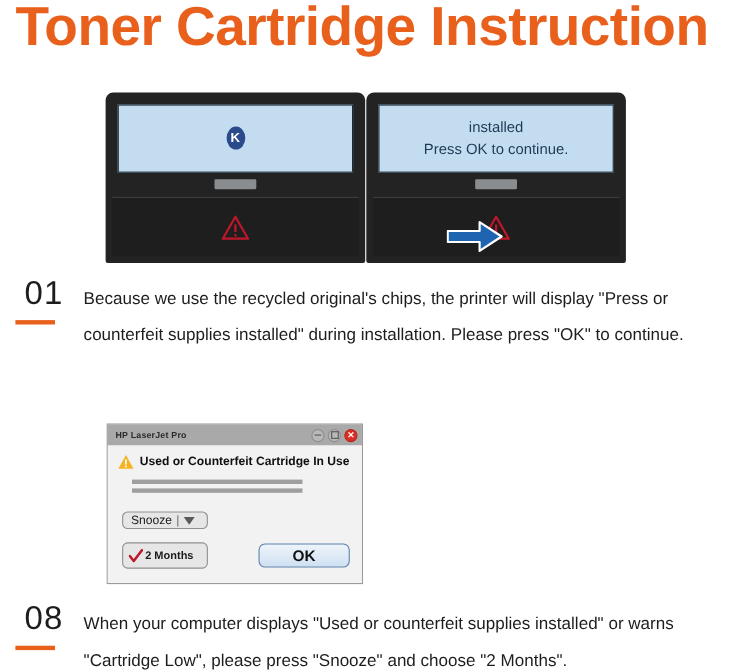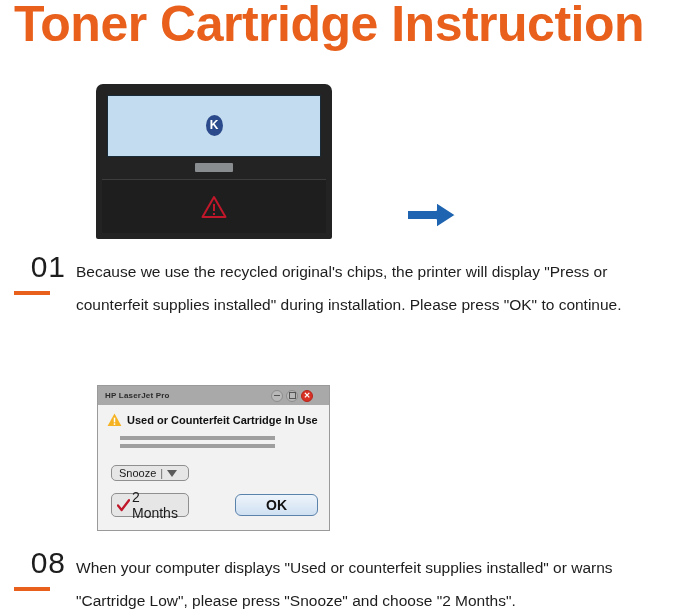--- a/index.html
+++ b/index.html
@@ -125,21 +125,21 @@
   .step {
     position: absolute;
     left: 0;
     width: 679px;
   }
   .step-num-wrap {
     position: absolute;
     left: 14px;
     top: 0;
     width: 52px;
-    text-align: right;
+    text-align: center;
   }
   .step-num {
     font-size: 30px;
     color: #1d1d1d;
     line-height: 1;
     letter-spacing: 1px;
   }
   .step-rule {
     width: 36px;
     height: 4px;
@@ -169,21 +169,21 @@
     background: #f2f2f2;
     border: 1px solid #9a9a9a;
     box-sizing: border-box;
   }
   .dialog-titlebar {
     height: 19px;
     background: #a9a9a9;
     display: flex;
     align-items: center;
     justify-content: space-between;
-    padding: 0 16px 0 7px;
+    padding: 0 4px 0 7px;
     box-sizing: border-box;
   }
   .dialog-title-text {
     font-size: 8px;
     font-weight: bold;
     color: #2b2b2b;
     letter-spacing: 0.2px;
   }
   .win-controls { display: flex; gap: 3px; align-items: center; }
   .win-btn {
@@ -253,21 +253,21 @@
     border-right: 5px solid transparent;
     border-top: 7px solid #5a5a5a;
   }
   .months-btn {
     left: 13px; top: 88px;
     width: 78px; height: 24px;
     padding-left: 5px;
     gap: 2px;
   }
   .check-red { width: 13px; height: 13px; flex: 0 0 auto; }
-  .months-label { font-size: 14px; color: #1a1a1a; }
+  .months-label { font-size: 10px; color: #1a1a1a; font-weight: bold; }
 
   .ok-btn {
     position: absolute;
     right: 11px;
     top: 89px;
     width: 83px;
     height: 22px;
     background: linear-gradient(#eef4fb, #cfe0f2);
     border: 1px solid #5b82ab;
     border-radius: 6px;
@@ -295,20 +295,35 @@
     <div class="printer-divider"></div>
     <div class="printer-lower">
       <svg class="warn-tri-red" viewBox="0 0 26 24">
         <path d="M13 2 L24.5 22 L1.5 22 Z" fill="none" stroke="#C0172A" stroke-width="2" stroke-linejoin="round"></path>
         <rect x="12" y="9" width="2" height="7" fill="#C0172A"></rect>
         <rect x="12" y="18" width="2" height="2" fill="#C0172A"></rect>
       </svg>
     </div>
   </div>
 
+  <div class="printer right">
+    <div class="lcd">
+      <div class="lcd-line">installed</div>
+      <div class="lcd-line">Press OK to continue.</div>
+    </div>
+    <div class="printer-button"></div>
+    <div class="printer-divider"></div>
+    <div class="printer-lower">
+      <svg class="warn-tri-red" viewBox="0 0 26 24">
+        <path d="M13 2 L24.5 22 L1.5 22 Z" fill="none" stroke="#C0172A" stroke-width="2" stroke-linejoin="round"></path>
+        <rect x="12" y="9" width="2" height="7" fill="#C0172A"></rect>
+        <rect x="12" y="18" width="2" height="2" fill="#C0172A"></rect>
+      </svg>
+    </div>
+  </div>
 
   <svg class="arrow-blue" viewBox="0 0 52 30">
     <path d="M1 10 L30 10 L30 2 L50 15 L30 28 L30 20 L1 20 Z" fill="#1F64B0" stroke="#ffffff" stroke-width="2" stroke-linejoin="round"></path>
   </svg>
 </div>
 
 <div class="step" id="step-01">
   <div class="step-num-wrap">
     <div class="step-num">01</div>
     <div class="step-rule"></div>

